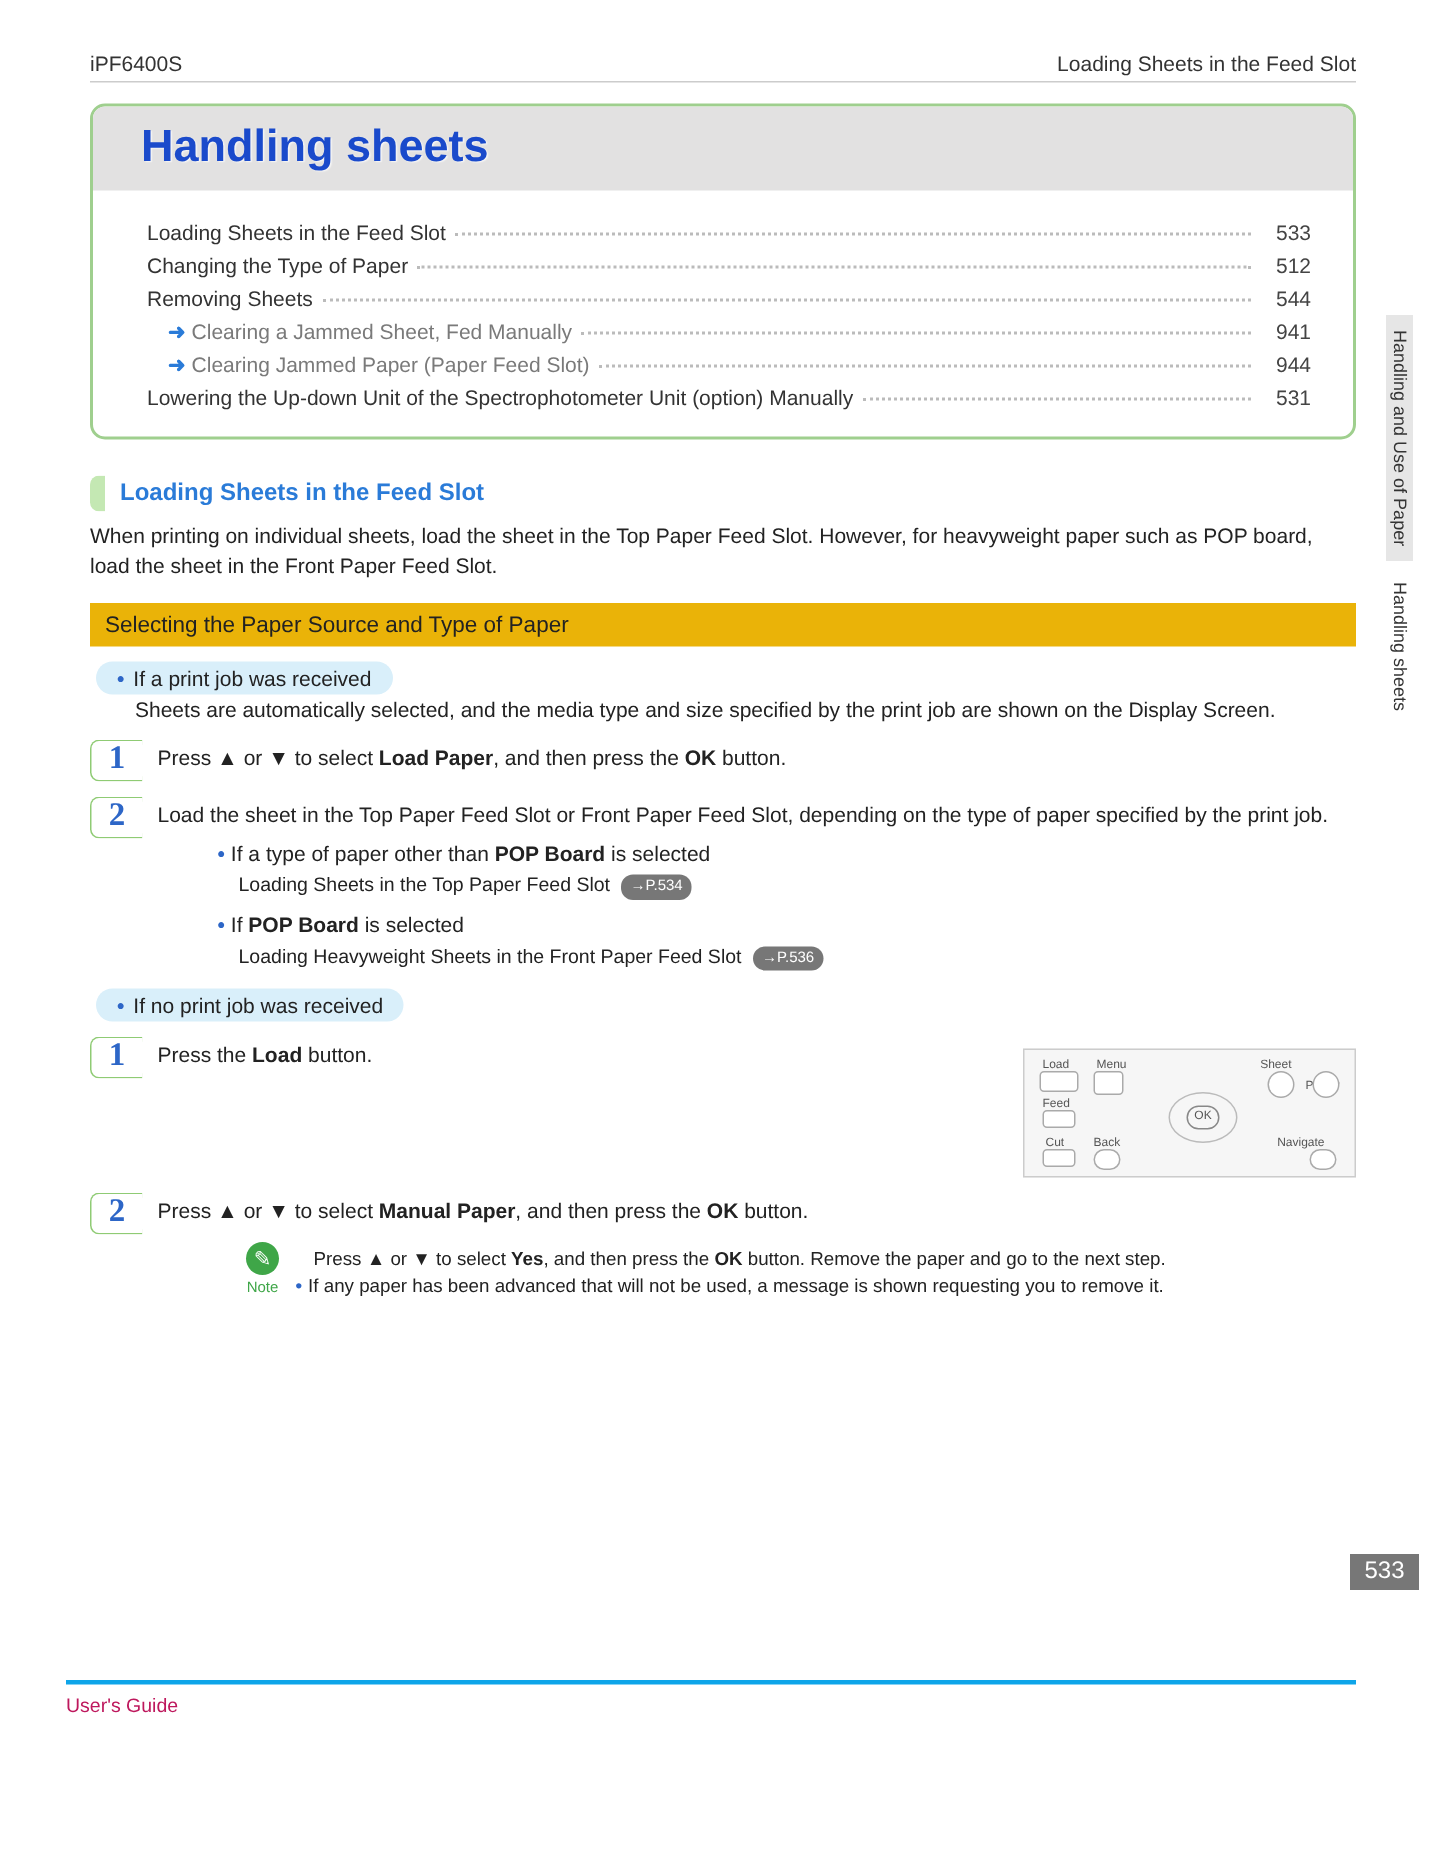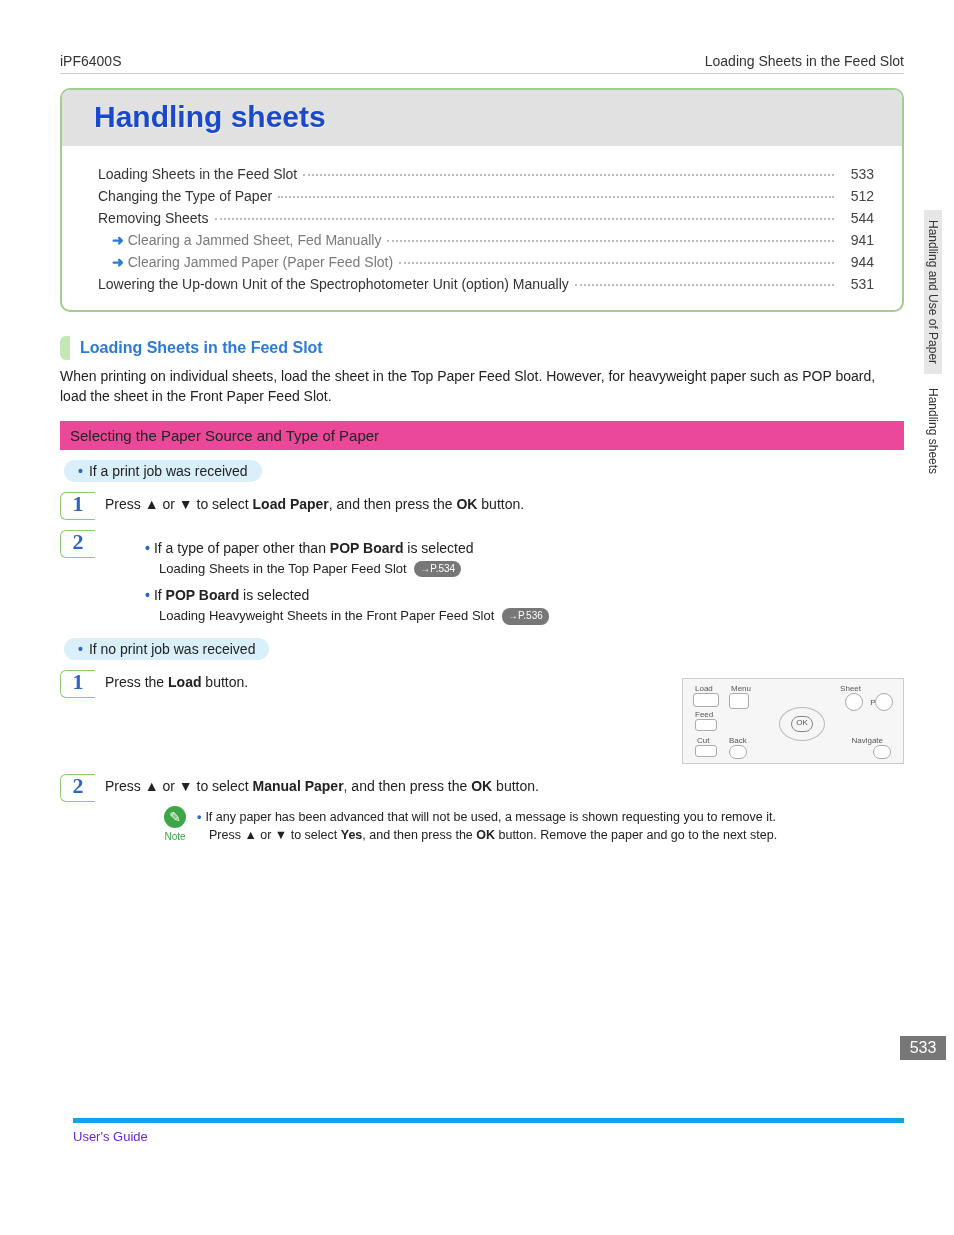--- a/index.html
+++ b/index.html
@@ -5,21 +5,21 @@
   body {
     margin: 0;
     padding: 0;
     font-family: Arial, Helvetica, sans-serif;
     font-size: 14px;
     color: #222;
     background: #fff;
     width: 954px;
   }
   .page {
-    padding: 53px 50px 20px 60px;
+    padding: 34px 50px 20px 60px;
     position: relative;
     min-height: 1180px;
     box-sizing: border-box;
   }
   .header-row {
     display: flex;
     justify-content: space-between;
     font-size: 14px;
     color: #333;
     padding-bottom: 4px;
@@ -69,21 +69,21 @@
     border-left: 10px solid #c4e8b3;
     padding: 3px 0 3px 10px;
     margin-top: 2px;
     margin-bottom: 6px;
     border-top-left-radius: 6px;
     border-bottom-left-radius: 6px;
   }
   .para { font-size: 14px; line-height: 1.45; margin: 4px 0 14px 0; }
 
   .sub-heading {
-    background: #ec4899;
+    background: #eab308;
     padding: 6px 10px;
     font-size: 15px;
     margin-bottom: 10px;
   }
 
   .pill {
     display: inline-block;
     background: #d9effa;
     border-radius: 12px;
     padding: 3px 14px;
@@ -187,26 +187,26 @@
     background: #777;
     color: #fff;
     text-align: center;
     padding: 3px 0;
     font-size: 16px;
   }
 
   .footer-row {
     position: absolute;
     bottom: 36px;
-    left: 73px;
+    left: 44px;
     right: 50px;
-    border-top: 5px solid #0ea5e9;
+    border-top: 3px solid #0ea5e9;
     padding-top: 6px;
     font-size: 13px;
-    color: #6d28d9;
+    color: #be185d;
   }
 
   b { font-weight: bold; }
 </style>
 </head>
 <body>
 
 <div class="page">
   <div class="header-row">
     <span>iPF6400S</span>
@@ -253,32 +253,34 @@
 
   <div class="section-heading">Loading Sheets in the Feed Slot</div>
   <div class="para">When printing on individual sheets, load the sheet in the Top Paper Feed Slot. However, for heavyweight paper such as POP board, load the sheet in the Front Paper Feed Slot.</div>
 
   <div class="sub-heading">Selecting the Paper Source and Type of Paper</div>
 
   <div>
     <span class="pill">
       <span class="bullet-lead">•</span><span>If a print job was received</span>
     </span>
+    <div class="body-block">Sheets are automatically selected, and the media type and size specified by the print job are shown on the Display Screen.</div>
   </div>
 
   <div class="step-row">
     <div class="step-num">1</div>
     <div class="step-text">
       <span>Press ▲ or ▼ to select </span><b>Load Paper</b><span>, and then press the </span><b>OK</b><span> button.</span>
     </div>
   </div>
 
   <div class="step-row">
     <div class="step-num">2</div>
     <div class="step-text">
+      <span>Load the sheet in the Top Paper Feed Slot or Front Paper Feed Slot, depending on the type of paper specified by the print job.</span>
       <div class="sub-bullet">
         <span class="dot">•</span><span>If a type of paper other than </span><b>POP Board</b><span> is selected</span>
       </div>
       <div class="sub-detail">
         <span>Loading Sheets in the Top Paper Feed Slot</span>
         <span class="page-ref">→P.534</span>
       </div>
       <div class="sub-bullet">
         <span class="dot">•</span><span>If </span><b>POP Board</b><span> is selected</span>
       </div>
@@ -329,24 +331,24 @@
     <div class="step-num">2</div>
     <div class="step-text">
       <span>Press ▲ or ▼ to select </span><b>Manual Paper</b><span>, and then press the </span><b>OK</b><span> button.</span>
 
       <div class="note-block">
         <div class="note-icon">
           <div class="circle">✎</div>
           <div class="label">Note</div>
         </div>
         <div class="note-body">
-          <div><span class="dot">•</span><span>If any paper has been advanced that will not be used, a message is shown requesting you to remove it.</span></div>
           <div style="padding-left:12px">
             <span>Press ▲ or ▼ to select </span><b>Yes</b><span>, and then press the </span><b>OK</b><span> button. Remove the paper and go to the next step.</span>
           </div>
+          <div><span class="dot">•</span><span>If any paper has been advanced that will not be used, a message is shown requesting you to remove it.</span></div>
         </div>
       </div>
     </div>
   </div>
 
   <div class="side-tabs">
     <div class="side-tab grey">Handling and Use of Paper</div>
     <div class="side-tab">Handling sheets</div>
   </div>
 

